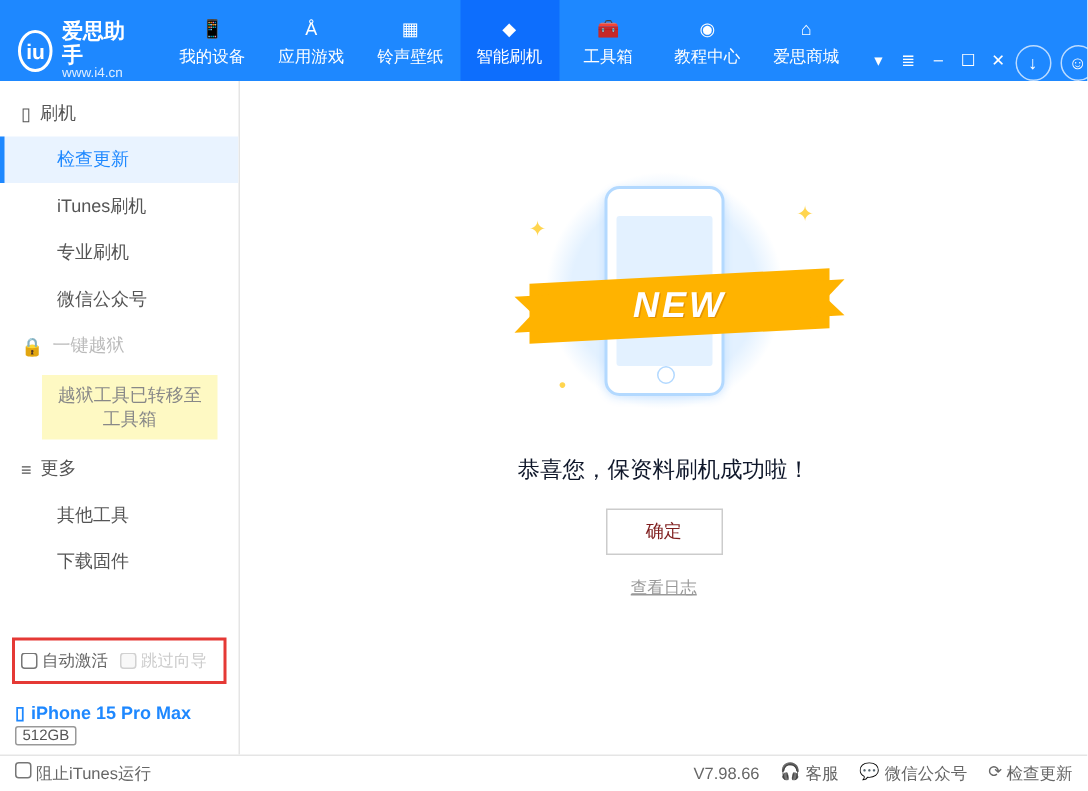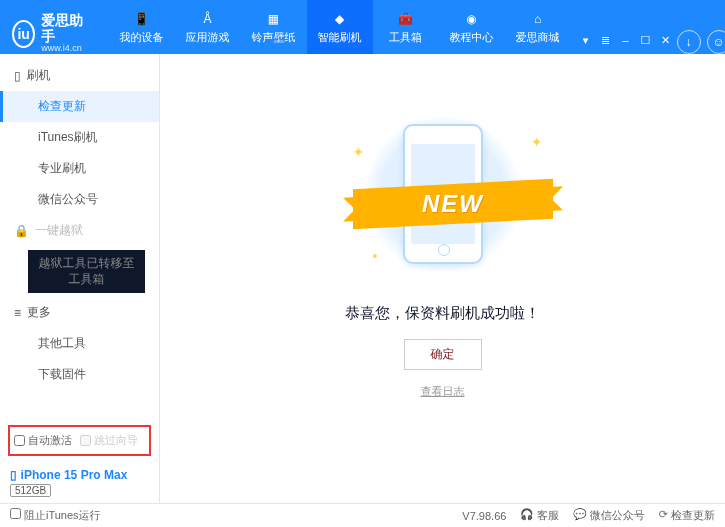--- a/index.html
+++ b/index.html
@@ -22,21 +22,21 @@
 
 .body-area { display: flex; height: calc(527px - 54px - 24px); }
 .sidebar { width: 160px; border-right: 1px solid #e5e5e5; display: flex; flex-direction: column; }
 .conn-status { padding: 8px 10px; font-size: 11px; color: #555; border-bottom: 1px solid #eee; }
 .conn-status b { color: #222; font-weight: bold; }
 .side-list { padding-top: 6px; flex: 1; overflow-y: auto; }
 .side-group { display: flex; align-items: center; padding: 7px 14px; color: #555; font-size: 12px; gap: 6px; }
 .side-group.locked { color: #bbb; }
 .side-item { padding: 7px 14px 7px 38px; color: #555; font-size: 12px; cursor: pointer; }
 .side-item.active { background: #e9f3ff; color: #1e88ff; border-left: 3px solid #1e88ff; padding-left: 35px; }
-.side-item.boxed { background: #0f172a; color: #888; margin: 4px 14px 4px 28px; padding: 6px 8px; text-align: center; line-height: 1.3; }
+.side-item.boxed { background: #fef9c3; color: #888; margin: 4px 14px 4px 28px; padding: 6px 8px; text-align: center; line-height: 1.3; }
 .checkbox-row { border: 2px solid #e53935; margin: 6px 8px; padding: 6px 4px; display: flex; gap: 8px; align-items: center; font-size: 11px; color: #666; }
 .checkbox-row label { display: flex; align-items: center; gap: 3px; }
 .device-info { padding: 6px 10px; font-size: 11px; }
 .device-name { color: #1e88ff; font-weight: bold; font-size: 12px; display: flex; align-items: center; gap: 4px; }
 .storage-badge { border: 1px solid #999; color: #555; padding: 0 4px; font-size: 10px; display: inline-block; margin-top: 2px; border-radius: 2px; }
 .device-type { color: #aaa; margin-top: 2px; }
 
 .main { flex: 1; display: flex; flex-direction: column; align-items: center; justify-content: flex-start; padding-top: 60px; position: relative; }
 .illus { position: relative; width: 200px; height: 160px; }
 .ring { position: absolute; width: 160px; height: 160px; border-radius: 50%; background: radial-gradient(circle, #e3f1ff 0%, #e3f1ff 55%, rgba(227,241,255,0) 70%); left: 20px; top: 0; }

